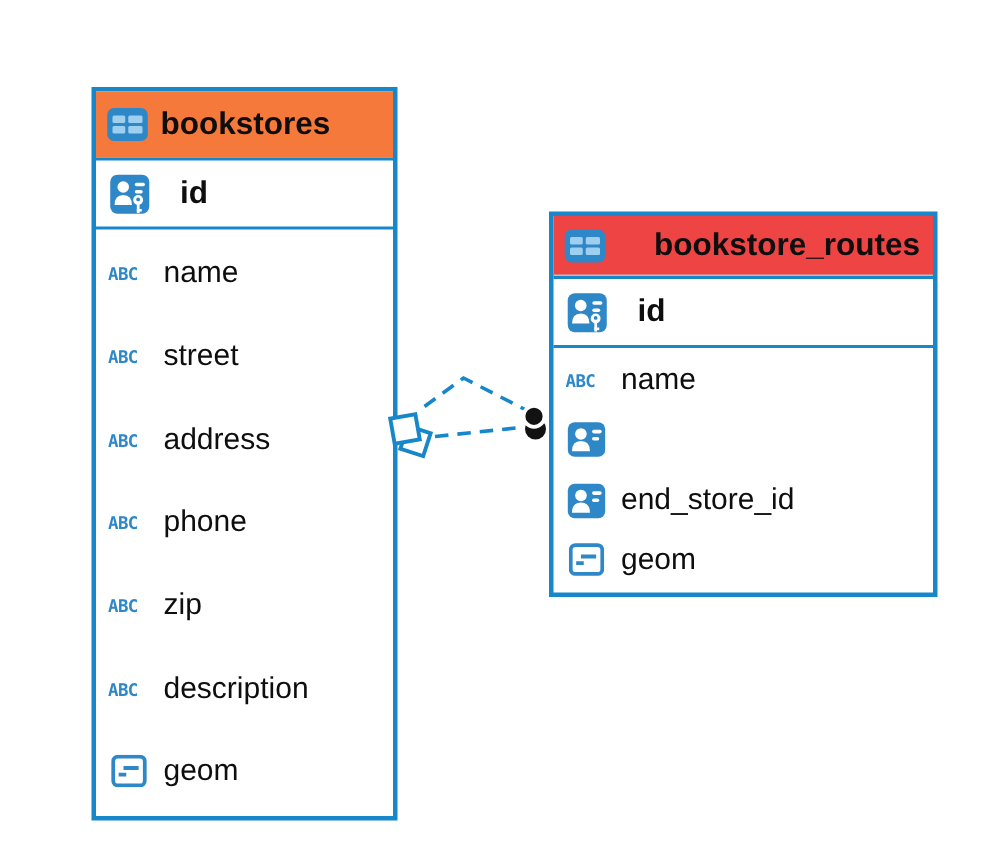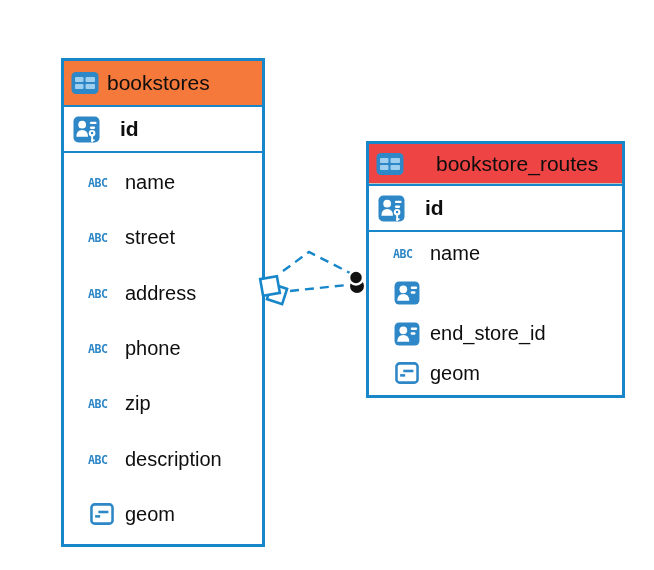--- a/index.html
+++ b/index.html
@@ -9,27 +9,28 @@
   }
   .er-table{
     position:absolute;display:flex;flex-direction:column;
     background:#ffffff;border:3px solid #1787C9;box-sizing:border-box;
   }
   .er-table.t0{left:61px;top:58px;width:204px;height:489px;}
   .er-table.t1{left:366px;top:141px;width:259px;height:257px;}
   .tbl-header{
     display:flex;align-items:center;gap:8px;padding:0 6px 0 7px;flex:0 0 auto;
     box-sizing:border-box;
+    font-weight:bold;
   }
   .t0 .tbl-header{height:44px;background:#F5793B;}
   .t1 .tbl-header{height:40px;background:#ef4444;box-shadow:inset 0 -1px 0 #bfbfbf;gap:32px;}
   .tbl-title{font-size:21px;color:#0e0e0e;white-space:nowrap;}
   .pk-section{flex:0 0 auto;border-top:2px solid #1787C9;border-bottom:2px solid #1787C9;}
   .pk-section .row{height:44px;gap:20px;}
-  .cols-section{flex:1 1 auto;display:flex;flex-direction:column;padding:2px 16px;justify-content:space-between;}
+  .cols-section{flex:1 1 auto;display:flex;flex-direction:column;padding:2px 0;justify-content:space-between;}
   .cols-section .row{flex:1 1 auto;}
   .row{display:flex;align-items:center;gap:9px;padding:0 6px 0 8px;box-sizing:border-box;}
   .col-label{font-size:20px;color:#0e0e0e;white-space:nowrap;}
   .row.pk .col-label{font-weight:700;font-size:21px;}
   .col-icon{flex:0 0 28px;display:flex;align-items:center;justify-content:center;}
   .hdr-icon svg{width:28px;height:24px;display:block;}
   .col-icon svg{display:block;}
   .col-icon[data-name="person-key-icon"] svg{width:27px;height:27px;}
   .col-icon[data-name="person-icon"] svg{width:26px;height:24px;}
   .col-icon[data-name="text-abc-icon"] svg{width:28px;height:13px;}

